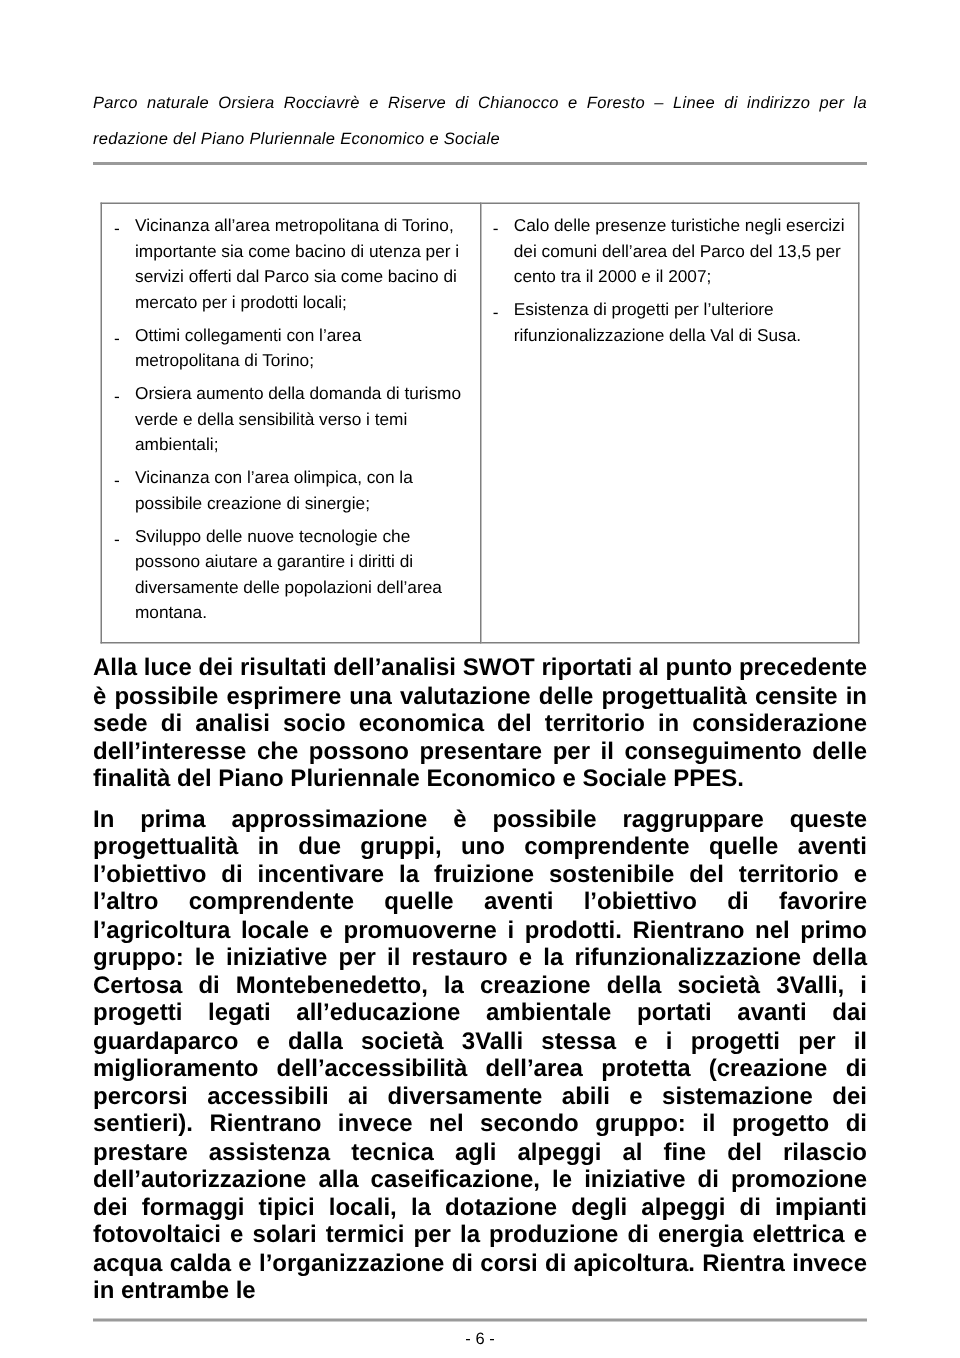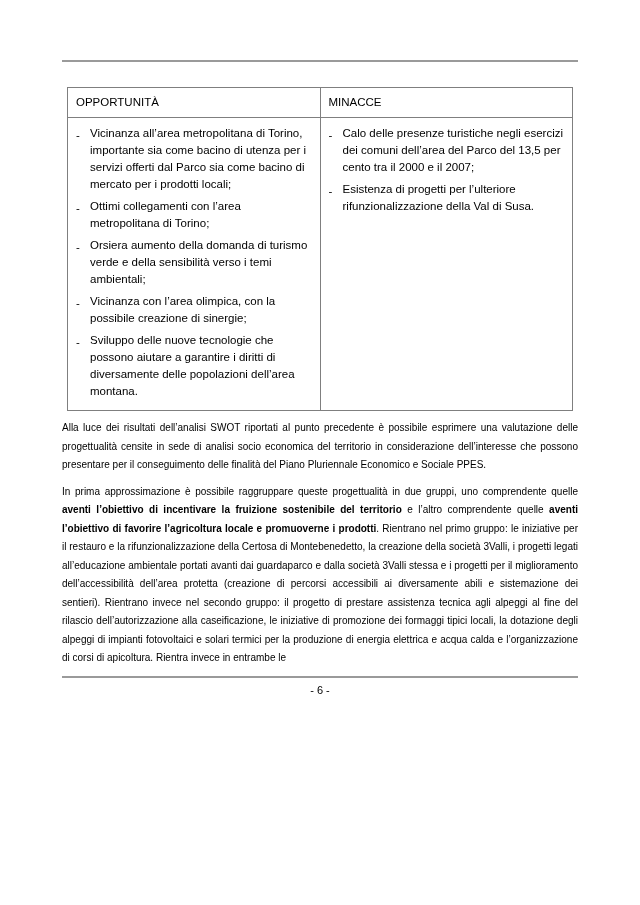--- a/index.html
+++ b/index.html
@@ -73,51 +73,49 @@
     margin-top: 9px;
     font-size: 12.5px;
     font-weight: bold;
     letter-spacing: 0.1px;
   }
   .heading .u { text-decoration: underline; }
 
   
   .para {
     margin-top: 8px;
-    font-size: 10px;
+    font-size: 16px;
     line-height: 18.5px;
     text-align: justify;
+    font-weight: bold;
   }
 
   
   .footer { margin: 8px 62px 0 62px; }
   .footer-rule {
     height: 0;
     border-top: 2px solid var(--rule-color, #9a9a9a);
   }
   .page-num {
     text-align: center;
     font-size: 11px;
     margin-top: 6px;
     padding-bottom: 30px;
   }
 </style>
 </head>
 <body>
 
 <div class="content">
 
+  <div class="doc-header">Parco naturale Orsiera Rocciavrè e Riserve di Chianocco e Foresto – Linee di indirizzo per la redazione del Piano Pluriennale Economico e Sociale</div>
   <div class="header-rule"></div>
 
   <table class="swot-table">
     <tbody>
-        <tr>
-      <th>OPPORTUNITÀ</th>
-      <th>MINACCE</th>
-    </tr>
     <tr>
       <td>
             <div class="li">
               <span class="dash">-</span>
               <span class="litext">Vicinanza all’area metropolitana di Torino, importante sia come bacino di utenza per i servizi offerti dal Parco sia come bacino di mercato per i prodotti locali;</span>
             </div>
             <div class="li">
               <span class="dash">-</span>
               <span class="litext">Ottimi collegamenti con l’area metropolitana di Torino;</span>
             </div>

